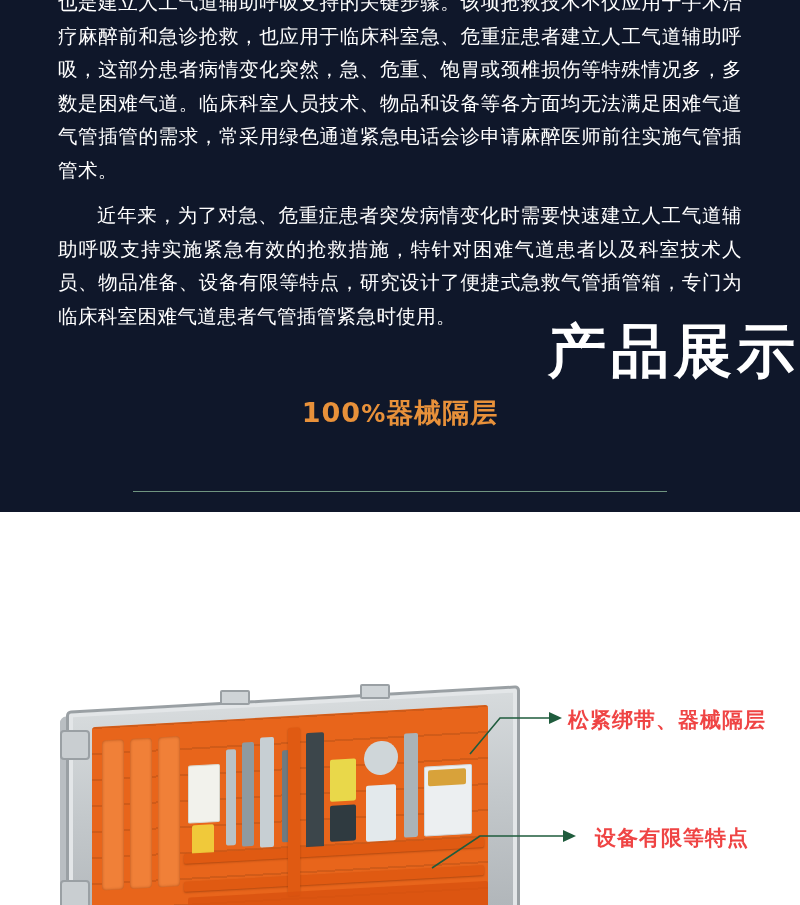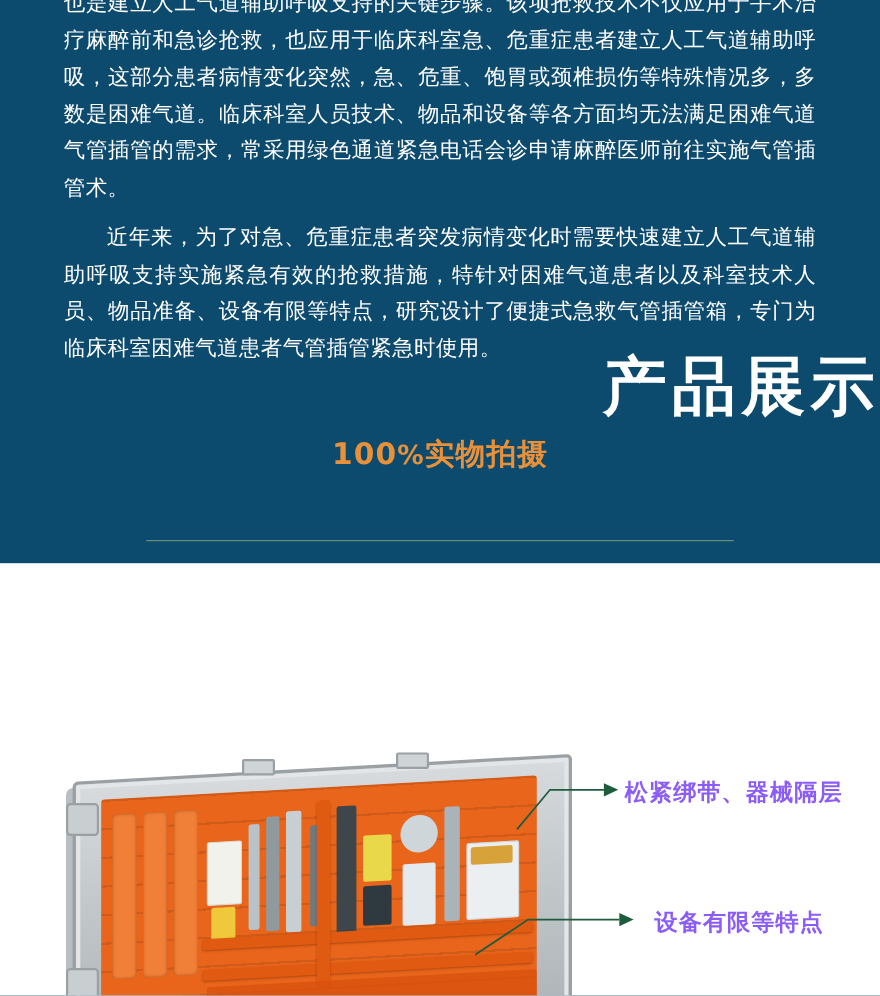--- a/index.html
+++ b/index.html
@@ -20,21 +20,21 @@
     overflow: hidden;
   }
 
   
   .green-section {
     position: absolute;
     left: 0;
     top: 0;
     width: 800px;
     height: 512px;
-    background: #0c4a6e;
+    background: #0f172a;
     overflow: hidden;
   }
 
   .article {
     position: absolute;
     left: 58px;
     top: -14px;
     width: 684px;
     color: #ffffff;
     font-family: "DejaVu Sans", "Liberation Sans", sans-serif;
@@ -189,21 +189,21 @@
     background: #c9ced1;
     border: 2px solid #9aa0a4;
     border-radius: 4px;
   }
 
   
   .callout-label {
     position: absolute;
     font-family: "DejaVu Sans", "Liberation Sans", sans-serif;
     font-size: 21px;
-    color: #8b5cf6;
+    color: #ef4444;
     font-weight: bold;
     letter-spacing: 1px;
     white-space: nowrap;
   }
   .callout-svg {
     position: absolute;
     left: 0;
     top: 0;
     width: 800px;
     height: 337px;
@@ -218,21 +218,21 @@
   <section class="green-section">
 
     <div class="article">
       <p>也是建立人工气道辅助呼吸支持的关键步骤。该项抢救技术不仅应用于手术治疗麻醉前和急诊抢救，也应用于临床科室急、危重症患者建立人工气道辅助呼吸，这部分患者病情变化突然，急、危重、饱胃或颈椎损伤等特殊情况多，多数是困难气道。临床科室人员技术、物品和设备等各方面均无法满足困难气道气管插管的需求，常采用绿色通道紧急电话会诊申请麻醉医师前往实施气管插管术。</p>
       <p class="indent">近年来，为了对急、危重症患者突发病情变化时需要快速建立人工气道辅助呼吸支持实施紧急有效的抢救措施，特针对困难气道患者以及科室技术人员、物品准备、设备有限等特点，研究设计了便捷式急救气管插管箱，专门为临床科室困难气道患者气管插管紧急时使用。</p>
     </div>
 
     <div class="title-block">
       <div class="title-cn">产品展示</div>
       <div class="title-sub">
-        <span>100</span><span class="pct">%</span><span>实物拍摄</span>
+        <span>100</span><span class="pct">%</span><span>器械隔层</span>
       </div>
       <div class="title-rule"></div>
     </div>
   </section>
 
   <section class="photo-section">
 
     <div class="case">
       <div class="case-shadow"></div>
       <div class="case-frame"></div>

